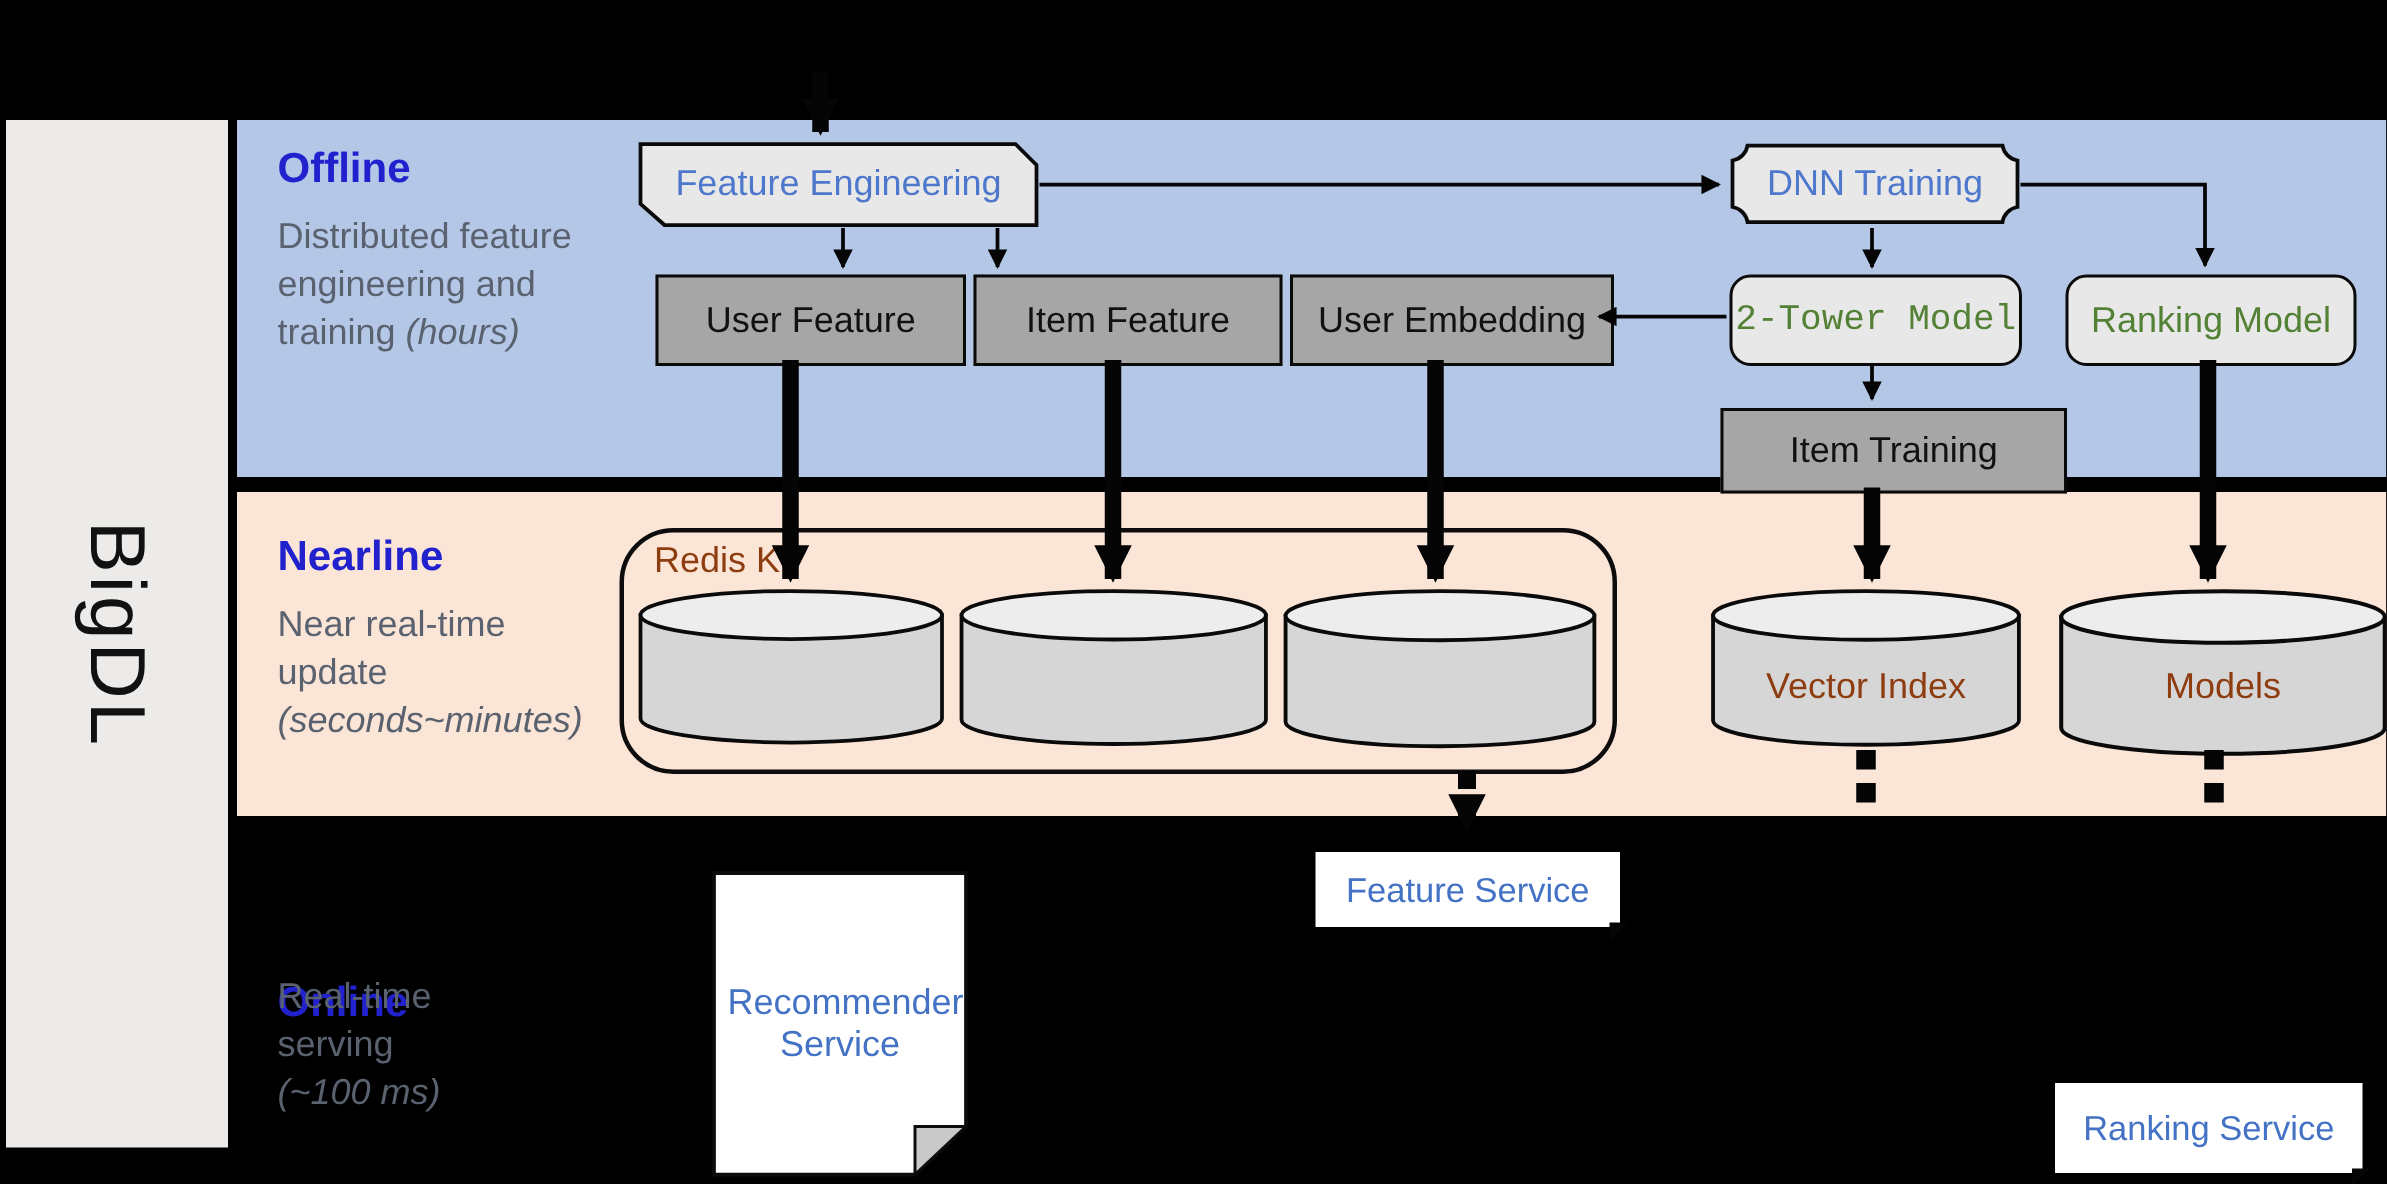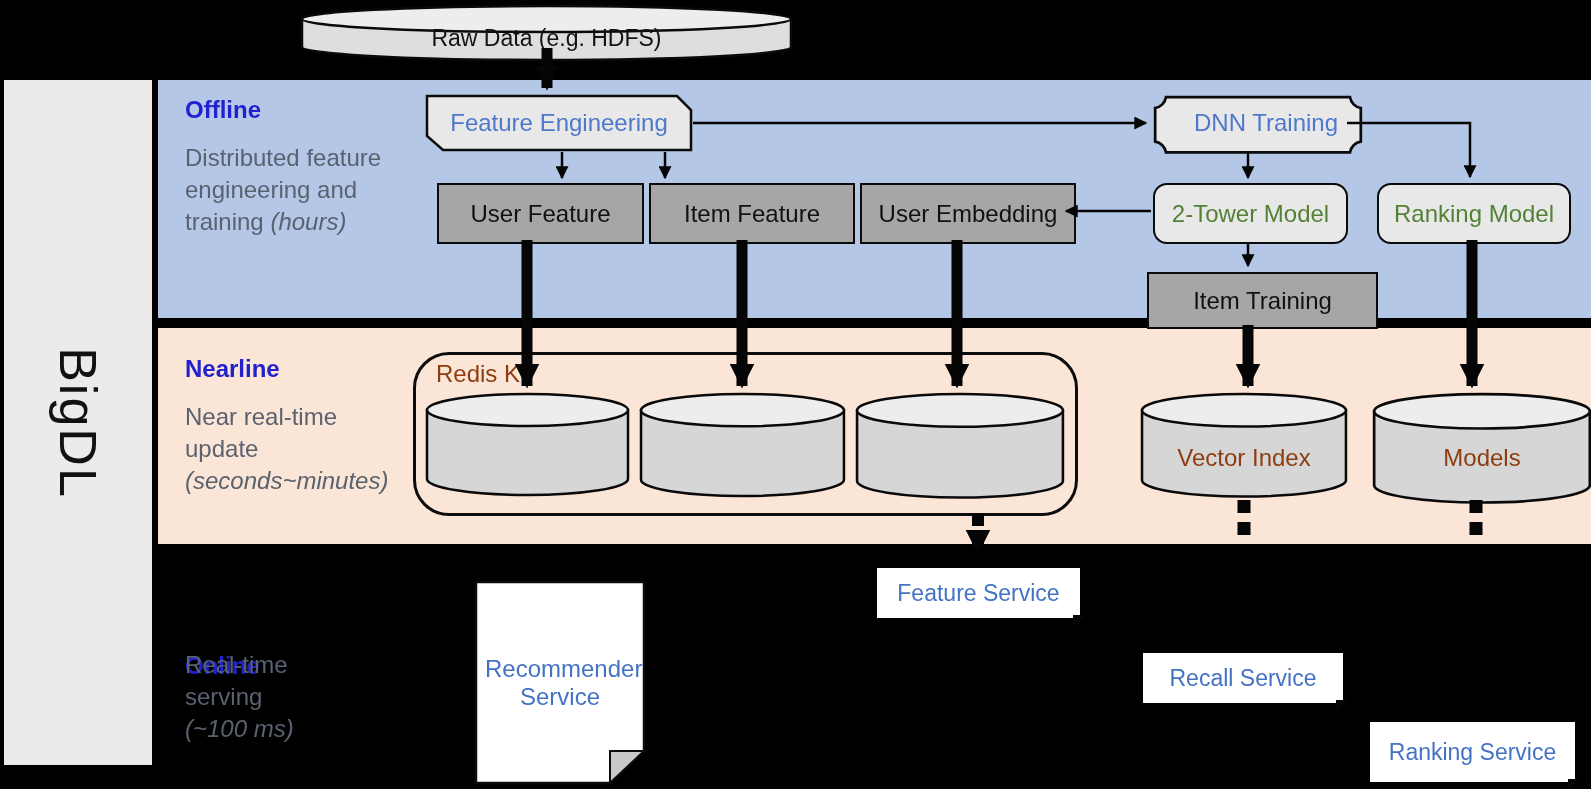--- a/index.html
+++ b/index.html
@@ -6,21 +6,21 @@
   .canvas{position:relative;width:1591px;height:789px;background:#000;overflow:hidden;
           font-family:"Liberation Sans",sans-serif;}
   
   .sidebar{position:absolute;left:4px;top:80px;width:148px;height:685px;background:#ECEBE9;
            display:flex;align-items:center;justify-content:center;}
   .brand{transform:rotate(90deg);font-size:52px;color:#111;letter-spacing:2px;white-space:nowrap;}
   .band{position:absolute;left:158px;width:1433px;}
   .band.offline{top:80px;height:238px;background:#B4C7E7;}
   .band.nearline{top:328px;height:216px;background:#FBE5D6;}
   
-  .stage-title{position:absolute;font-size:24px;font-weight:600;color:#2121CE;}
+  .stage-title{position:absolute;font-size:28px;font-weight:600;color:#2121CE;}
   .stage-desc{position:absolute;font-size:24px;line-height:1.33;color:#5A6270;}
   .note{font-style:italic;}
   
   .node{position:absolute;display:flex;align-items:center;justify-content:center;text-align:center;}
   .node .lbl{position:relative;z-index:2;font-size:24px;}
   .node svg.shape{position:absolute;inset:0;z-index:1;}
   .graybox{background:#A6A6A6;border:2.5px solid #0a0a0a;color:#111;margin-left:12px;}
   .roundbox{background:#E9E8E8;border:2.5px solid #0a0a0a;border-radius:14px;}
   .servicebox{background:#fff;}
   .txt-process{color:#4E78CC;}
@@ -60,56 +60,49 @@
   <div class="stage-title" style="left:185px;top:355px;">Nearline</div>
   <div class="stage-desc" style="left:185px;top:401px;width:195px;">
     <span>Near real-time update </span><span class="note">(seconds~minutes)</span>
   </div>
 
   <div class="stage-title" style="left:185px;top:624px;margin-top:28px;">Online</div>
   <div class="stage-desc" style="left:185px;top:649px;width:135px;">
     <span>Real-time serving </span><span class="note">(~100 ms)</span>
   </div>
 
-  <div class="node" style="left:300px;top:4px;width:493px;height:58px;">
-    <svg class="shape" viewBox="0 0 493 58" preserveAspectRatio="none">
-      <path d="M2,15 V43 A244.5,13 0 0 0 491,43 V15 Z" fill="#DEDEDE" stroke="#0a0a0a" stroke-width="2.5"></path>
-      <ellipse cx="246.5" cy="15" rx="244.5" ry="13" fill="#EDEDED" stroke="#0a0a0a" stroke-width="2.5"></ellipse>
-    </svg>
-    <div class="lbl txt-dark" style="padding-top:10px;font-size:23px;">Raw Data (e.g. HDFS)</div>
-  </div>
 
   <div class="node" style="left:425px;top:94px;width:268px;height:58px;">
     <svg class="shape" viewBox="0 0 268 58" preserveAspectRatio="none">
       <path d="M2,2 H252 L266,16 V56 H18 L2,42 Z" fill="#E9E8E8" stroke="#0a0a0a" stroke-width="2.5"></path>
     </svg>
     <div class="lbl txt-process">Feature Engineering</div>
   </div>
 
-  <div class="node" style="left:1153px;top:95px;width:194px;height:55px;padding-left:16px;">
+  <div class="node" style="left:1153px;top:95px;width:194px;height:55px;">
     <svg class="shape" viewBox="0 0 194 55" preserveAspectRatio="none">
       <path d="M12,2 H182 A12,12 0 0 0 192,12 V43 A12,12 0 0 0 182,53 H12 A12,12 0 0 0 2,43 V12 A12,12 0 0 0 12,2 Z" fill="#E9E8E8" stroke="#0a0a0a" stroke-width="2.5"></path>
     </svg>
     <div class="lbl txt-process">DNN Training</div>
   </div>
 
   <div class="node graybox" style="left:425px;top:183px;width:203px;height:57px;">
     <div class="lbl">User Feature</div>
   </div>
   <div class="node graybox" style="left:637px;top:183px;width:202px;height:57px;">
     <div class="lbl">Item Feature</div>
   </div>
   <div class="node graybox" style="left:848px;top:183px;width:212px;height:57px;">
     <div class="lbl">User Embedding</div>
   </div>
   <div class="node graybox" style="left:1135px;top:272px;width:227px;height:53px;">
     <div class="lbl">Item Training</div>
   </div>
 
-  <div class="node roundbox" style="left:1153px;top:183px;width:191px;height:57px;">
+  <div class="node roundbox" style="left:1153px;top:183px;width:191px;height:57px;font-family:Liberation Mono, monospace;">
     <div class="lbl txt-model">2-Tower Model</div>
   </div>
   <div class="node roundbox" style="left:1377px;top:183px;width:190px;height:57px;">
     <div class="lbl txt-model">Ranking Model</div>
   </div>
 
   <div class="redis-group" style="left:413px;top:352px;width:659px;height:158px;">
     <div class="redis-label">Redis KV</div>
   </div>
 
@@ -152,24 +145,20 @@
       <path d="M2,2 H170 V171 L136,203 H2 Z" fill="#ffffff" stroke="#0c0c0c" stroke-width="2.5"></path>
       <path d="M136,203 L170,171 H136 Z" fill="#C9C9C9" stroke="#0c0c0c" stroke-width="2"></path>
     </svg>
     <div class="lbl txt-service" style="width:150px;">Recommender Service</div>
   </div>
 
   <div class="node servicebox" style="left:877px;top:568px;width:203px;height:50px;">
     <div class="lbl txt-service" style="font-size:23px;">Feature Service</div>
     <span class="fold-mark"></span>
   </div>
-  <div class="node servicebox" style="left:1143px;top:653px;width:200px;height:50px;">
-    <div class="lbl txt-service" style="font-size:23px;">Recall Service</div>
-    <span class="fold-mark"></span>
-  </div>
   <div class="node servicebox" style="left:1370px;top:722px;width:205px;height:60px;">
     <div class="lbl txt-service" style="font-size:23px;">Ranking Service</div>
     <span class="fold-mark"></span>
   </div>
 
   <svg class="arrows" width="1591" height="789" viewBox="0 0 1591 789">
     <defs>
       <marker id="mh-thin" viewBox="0 0 10 10" refX="9" refY="5" markerWidth="14" markerHeight="13" orient="auto" markerUnits="userSpaceOnUse">
           <path d="M0,0 L10,5 L0,10 Z" fill="#050505"></path>
         </marker>

